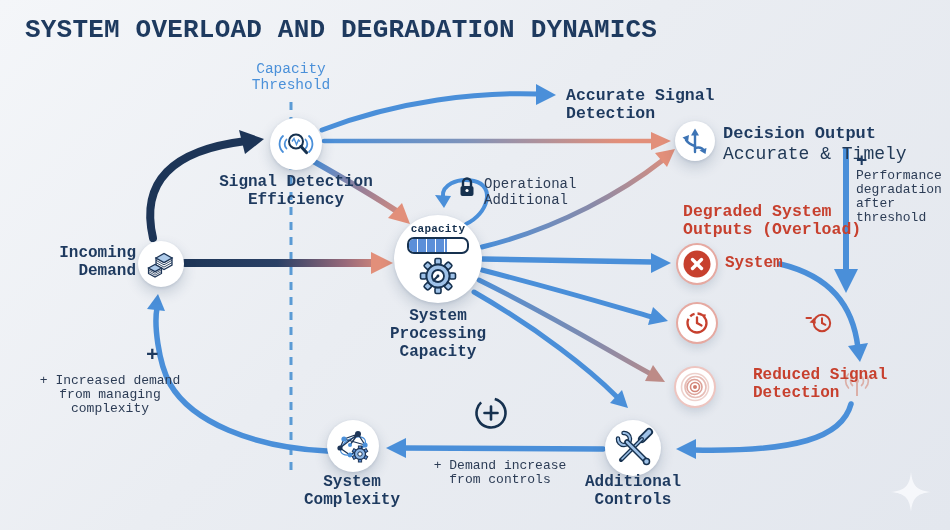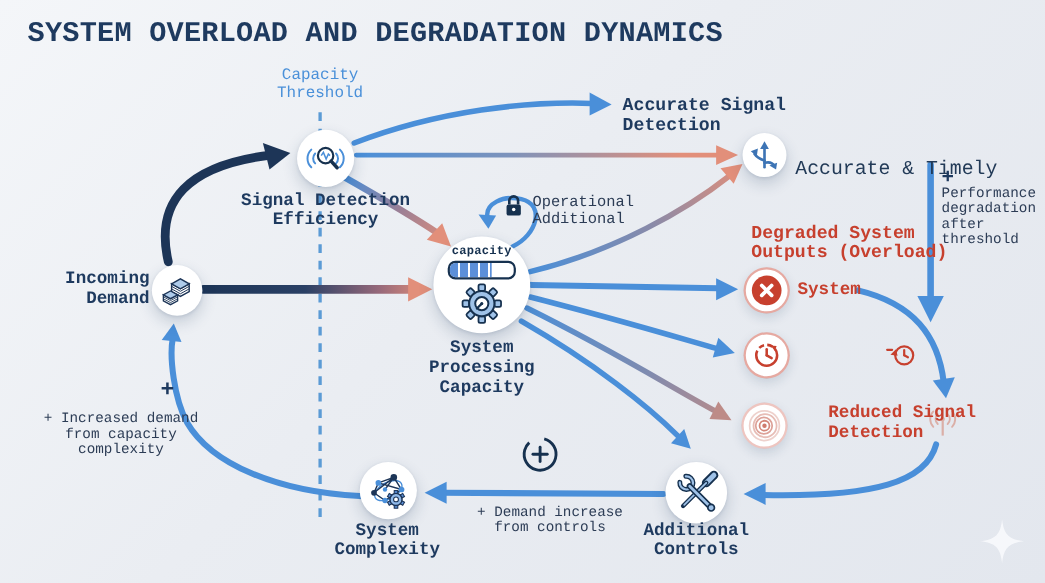--- a/index.html
+++ b/index.html
@@ -232,20 +232,21 @@
       <g stroke="#3d74b5" fill="none" stroke-width="2.4" stroke-linecap="round">
         <path d="M0,11 L0,-6"></path>
         <path d="M0,5 C-3,4 -7,2 -9,-1"></path>
         <path d="M0,7 C4,6 7.5,7 9,10"></path>
       </g>
       <polygon points="0,-12.5 -4,-5.5 4,-5.5" fill="#3d74b5"></polygon>
       <polygon points="-12.5,-3.5 -6,-6 -7,1" fill="#3d74b5"></polygon>
       <polygon points="10.5,13 4.5,9.5 11.5,7" fill="#3d74b5"></polygon>
     </svg>
   </div>
+  <div class="lbl navy-node-lbl" style="left:723px;top:124px;text-align:left;font-size:17px;">Decision Output</div>
   <div class="lbl note" style="left:723px;top:145px;font-size:18px;color:#223a57;">Accurate &amp; Timely</div>
 
   <div class="lbl plus-mark" style="left:856px;top:150px;font-size:19px;">+</div>
   <div class="lbl red-lbl" style="left:683px;top:203px;font-size:16.5px;line-height:1.12;">Degraded System
 Outputs (Overload)</div>
 
   <div class="lbl note" style="left:856px;top:169px;">Performance
 degradation
 after threshold</div>
 
@@ -351,21 +352,21 @@
         <circle r="5.5" fill="#8fb8e8" stroke="#1d3557" stroke-width="1.3"></circle>
         <circle r="2.2" fill="#fff" stroke="#1d3557" stroke-width="1"></circle>
       </g>
     </svg>
   </div>
   <div class="lbl navy-node-lbl" style="left:292px;top:474px;width:120px;">System
 Complexity</div>
 
   <div class="lbl plus-mark" style="left:146px;top:344px;font-size:21px;">+</div>
   <div class="lbl note" style="left:30px;top:374px;width:160px;text-align:center;">+ Increased demand
-from capacity
+from managing
 complexity</div>
 
   <div class="lbl note" style="left:419px;top:459px;width:162px;text-align:center;">+ Demand increase
 from controls</div>
 
   <svg class="abs" style="left:889px;top:470px;z-index:1;" width="44" height="44" viewBox="-22 -22 44 44">
     <path d="M0,-20 C1.5,-6 6,-1.5 20,0 C6,1.5 1.5,6 0,20 C-1.5,6 -6,1.5 -20,0 C-6,-1.5 -1.5,-6 0,-20 Z" fill="#f7f9fc" opacity="0.92"></path>
   </svg>
 
 </div>

